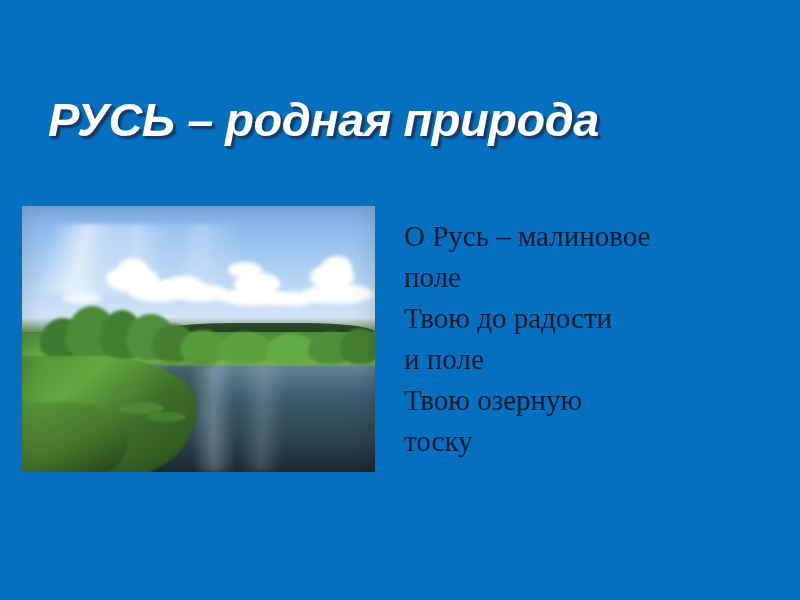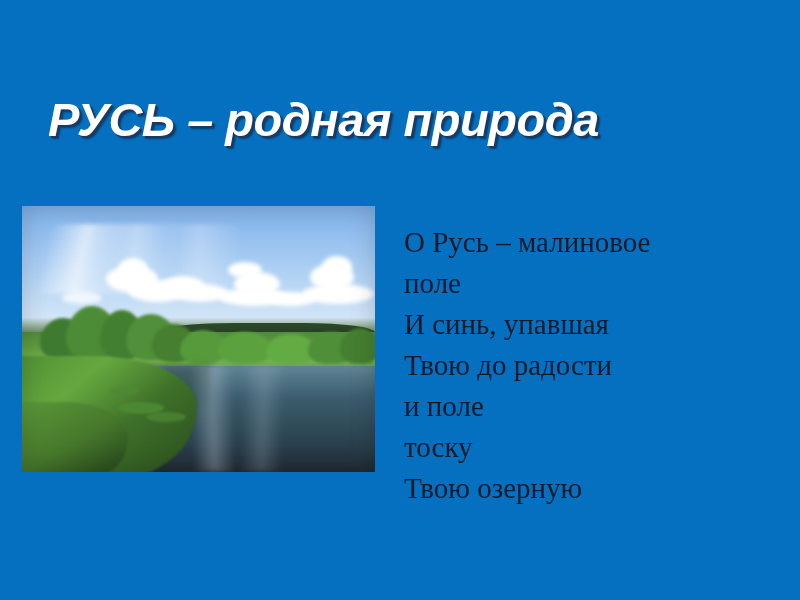--- a/index.html
+++ b/index.html
@@ -153,21 +153,21 @@
   }
   #ph-vignette {
     left: 0; top: 0; width: 353px; height: 266px;
     box-shadow: inset 0 0 26px rgba(0,0,0,0.18);
   }
 
   
   #poem {
     position: absolute;
     left: 404px;
-    top: 222px;
+    top: 216px;
     width: 360px;
     font-family: "Liberation Serif", "DejaVu Serif", serif;
     font-size: 29px;
     line-height: 41px;
     color: #0d1a2b;
   }
   #poem .pline { white-space: nowrap; }
 </style>
 </head>
 <body>
@@ -222,20 +222,19 @@
     <div class="tuft" style="left:96px; top:196px; width:46px; height:12px;"></div>
     <div class="tuft" style="left:124px; top:206px; width:40px; height:10px; opacity:.7;"></div>
     <div class="tuft" style="left:88px; top:180px; width:30px; height:9px; opacity:.8;"></div>
 
     <div class="ph-layer" id="ph-vignette"></div>
   </div>
 
   <div id="poem">
     <div class="pline">О Русь – малиновое</div>
     <div class="pline">поле</div>
-    <div class="pline">И синь, упавшая</div>
     <div class="pline">Твою до радости</div>
     <div class="pline">и поле</div>
+    <div class="pline">Твою озерную</div>
     <div class="pline">тоску</div>
-    <div class="pline">Твою озерную</div>
   </div>
 
 </div>
 
 </body></html>

